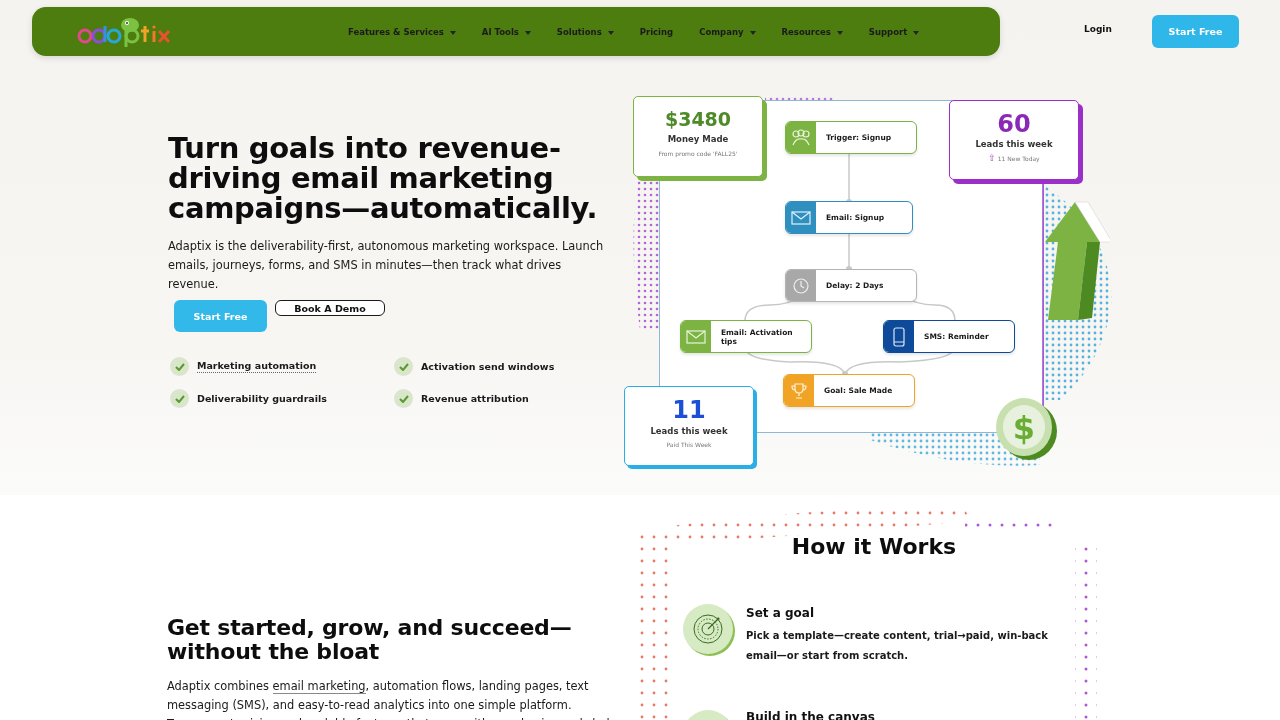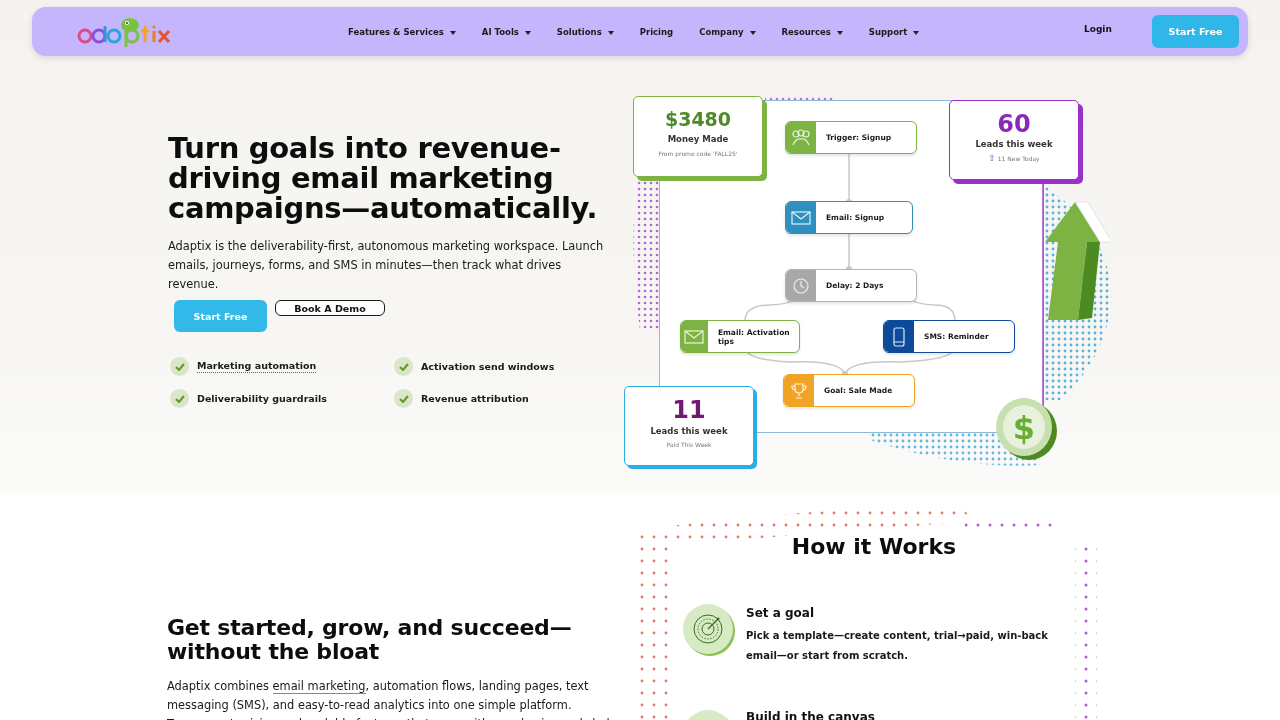--- a/index.html
+++ b/index.html
@@ -14,22 +14,22 @@
     position: absolute; left: 0; top: 0; width: 1280px; height: 495px;
     background: linear-gradient(180deg, #f4f3f0 0%, #f7f6f3 70%, #fbfbfa 100%);
   }
   .lower-bg {
     position: absolute; left: 0; top: 495px; width: 1280px; height: 225px;
     background: #ffffff;
   }
 
   
   .navbar {
-    position: absolute; left: 32px; top: 7px; width: 1216px; height: 49px;
-    background: #c4b5fd; border-radius: 14px;
+    position: absolute; left: 32px; top: 7px; width: 968px; height: 49px;
+    background: #4d7c0f; border-radius: 14px;
     box-shadow: 0 2px 6px rgba(0,0,0,0.12);
   }
   .logo {
     position: absolute; left: 42px; top: 9px; width: 100px; height: 32px;
   }
   .nav-items {
     position: absolute; left: 316px; top: 0; height: 49px;
     display: flex; align-items: center;
   }
   .nav-item {
@@ -99,21 +99,21 @@
     left: 949px; top: 100px; width: 130px; height: 80px;
     border: 1.5px solid #9b30c9; box-shadow: 4px 4px 0 #9b30c9;
   }
   .stat-leads60 .num { color: #8a28b8; font-size: 24px; font-weight: bold; margin-top: 9px; }
   .stat-leads60 .lab { color: #333; font-size: 8.5px; font-weight: bold; margin-top: 1px; }
   .stat-leads60 .sub { color: #777; font-size: 6px; margin-top: 4px; }
   .stat-leads11 {
     left: 624px; top: 386px; width: 130px; height: 80px;
     border: 1.5px solid #2aaee6; box-shadow: 3px 3px 0 #2aaee6;
   }
-  .stat-leads11 .num { color: #701a75; font-size: 24px; font-weight: bold; margin-top: 9px; }
+  .stat-leads11 .num { color: #1d4ed8; font-size: 24px; font-weight: bold; margin-top: 9px; }
   .stat-leads11 .lab { color: #333; font-size: 8.5px; font-weight: bold; margin-top: 2px; }
   .stat-leads11 .sub { color: #777; font-size: 6px; margin-top: 5px; }
 
   .node {
     position: absolute; height: 33px; background: #fff; border-radius: 6px;
     display: flex; align-items: center; font-size: 7.5px; font-weight: bold; color: #1a1a1a;
     box-shadow: 0 2px 3px rgba(0,0,0,0.1);
   }
   .node .ic {
     width: 30px; height: 31px; border-radius: 5px 0 0 5px; margin-right: 10px;
@@ -328,21 +328,21 @@
 </div>
 <div class="node" style="left:785px; top:269px; width:132px; border:1.5px solid #b5b5b5;">
   <span class="ic" style="background:#a8a8a8;">
     <svg width="18" height="18" viewBox="0 0 18 18">
         <circle cx="9" cy="9" r="7" fill="none" stroke="#eee" stroke-width="1.2"></circle>
         <path d="M9 4 L9 9 L12 11" fill="none" stroke="#eee" stroke-width="1.2"></path>
       </svg>
   </span>
   <span>Delay: 2 Days</span>
 </div>
-<div class="node" style="left:680px; top:320px; width:120px; border:1.5px solid #7cb342;">
+<div class="node" style="left:680px; top:320px; width:132px; border:1.5px solid #7cb342;">
   <span class="ic" style="background:#7cb342;">
     <svg width="20" height="14" viewBox="0 0 20 14">
         <rect x="1" y="1" width="18" height="12" fill="none" stroke="#e8f4da" stroke-width="1.2"></rect>
         <path d="M1 1 L10 8 L19 1" fill="none" stroke="#e8f4da" stroke-width="1.2"></path>
       </svg>
   </span>
   <span>Email: Activation tips</span>
 </div>
 <div class="node" style="left:883px; top:320px; width:132px; border:1.5px solid #0d4a9a;">
   <span class="ic" style="background:#0d4a9a;">

